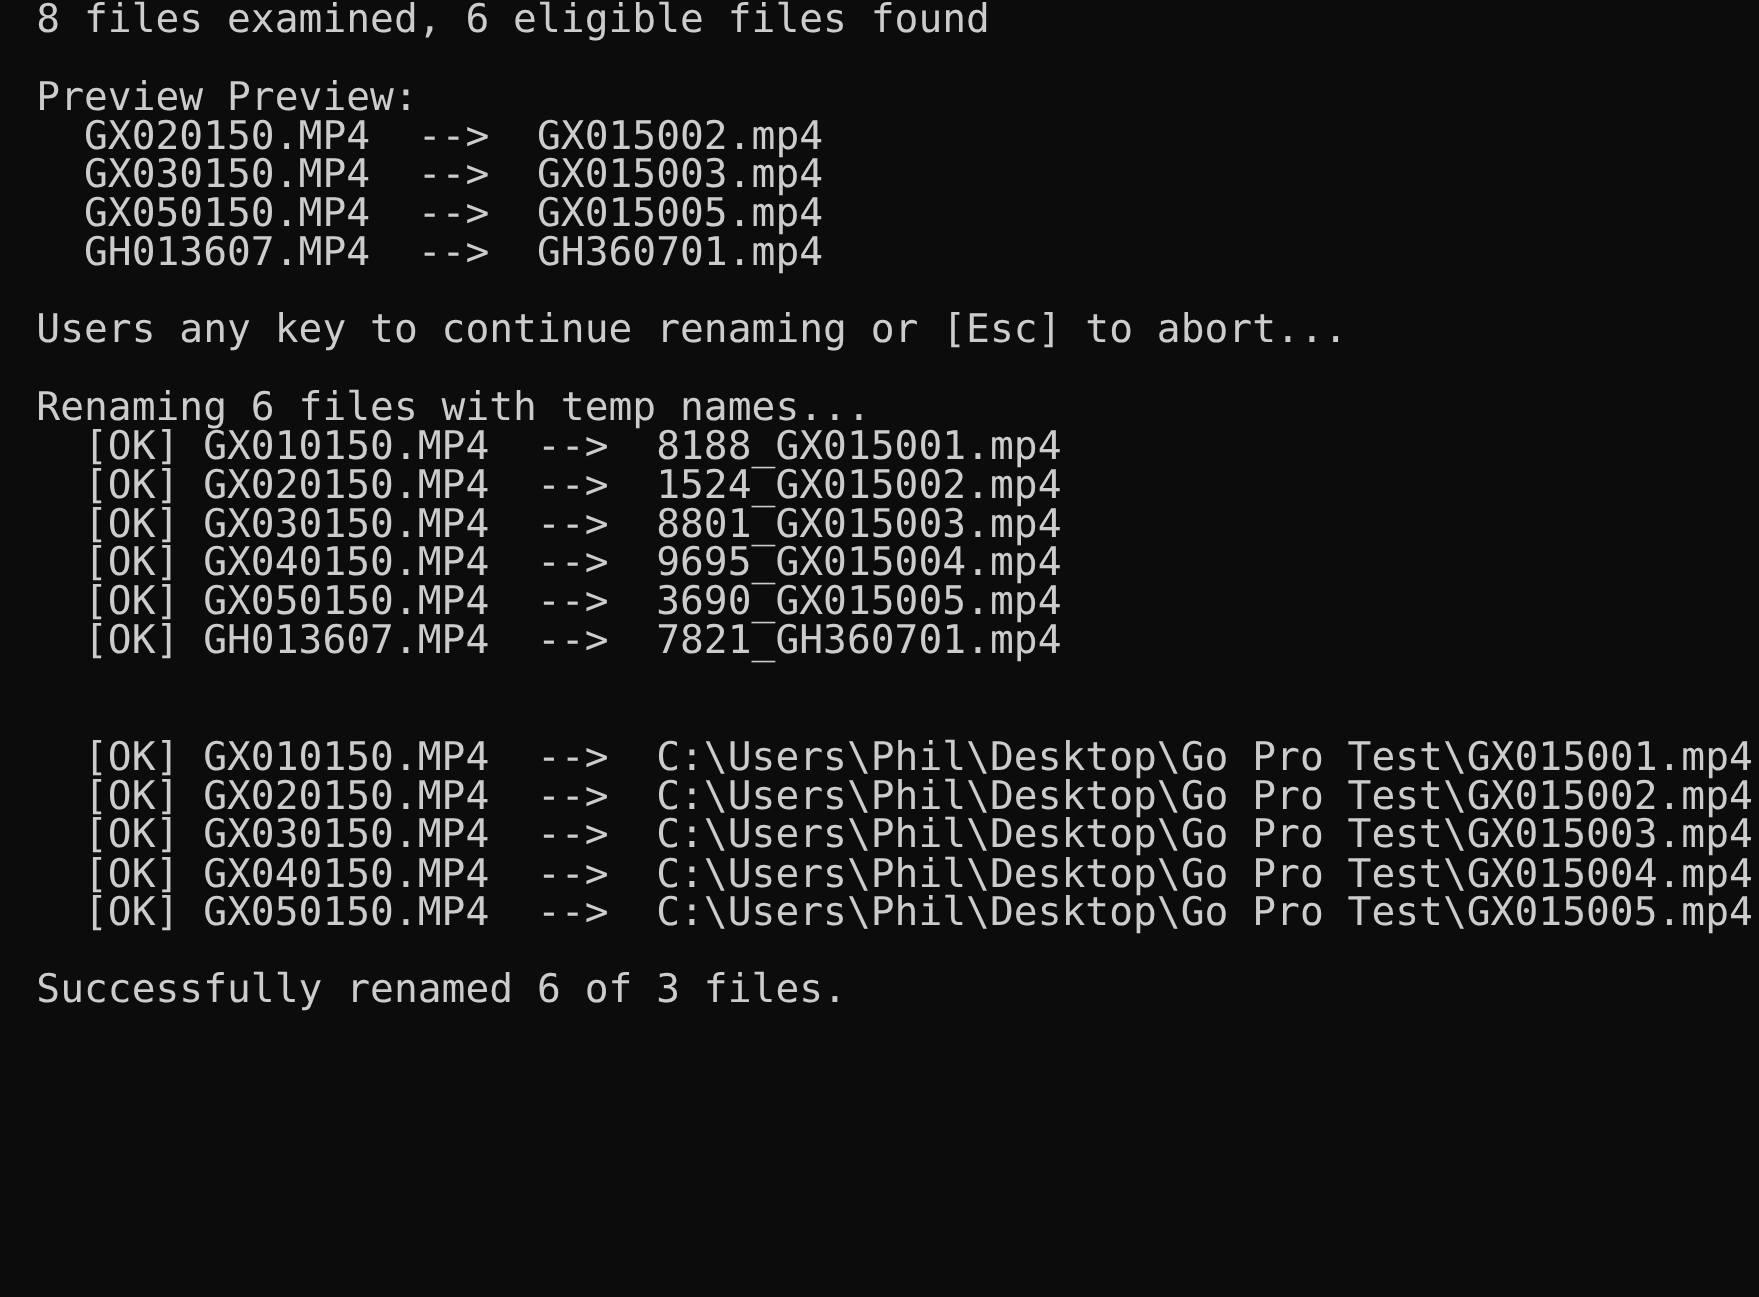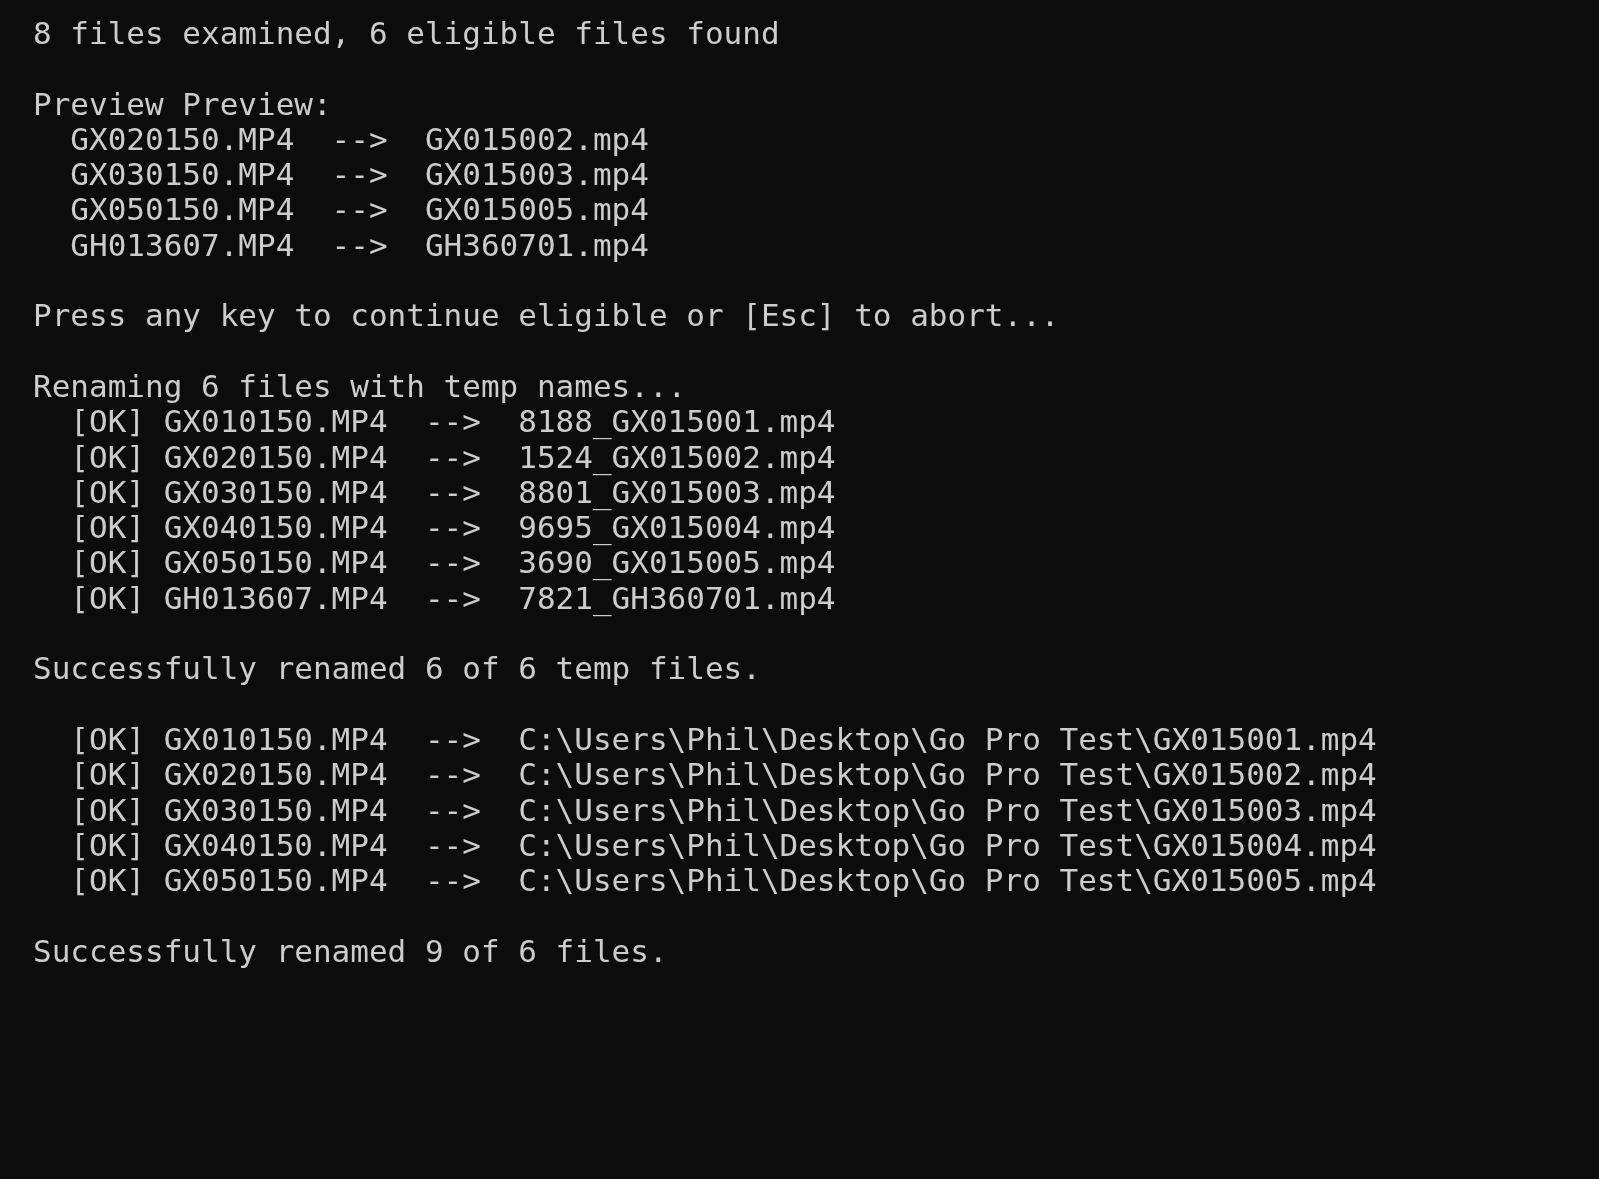--- a/index.html
+++ b/index.html
@@ -12,24 +12,24 @@
     width: 1599px;
     height: 1179px;
     overflow: hidden;
   }
   #terminal {
     width: 1599px;
     height: 1179px;
     background: #0c0c0c;
     color: #cccccc;
     font-family: "DejaVu Sans Mono", "Liberation Mono", monospace;
-    font-size: 31px;
+    font-size: 36px;
     line-height: 35.3px;
     letter-spacing: 0px;
-    padding: 16px 0 0 33px;
+    padding: 0 0 0 33px;
     box-sizing: border-box;
     -webkit-font-smoothing: antialiased;
   }
   .line {
     white-space: pre;
     height: 35.3px;
     display: block;
     font-variant-ligatures: none;
   }
   .blank {
@@ -46,37 +46,36 @@
   <div class="line">8 files examined, 6 eligible files found</div>
   <div class="blank"> </div>
 
   <div class="line">Preview Preview:</div>
   <div class="line">  GX020150.MP4  --&gt;  GX015002.mp4</div>
   <div class="line">  GX030150.MP4  --&gt;  GX015003.mp4</div>
   <div class="line">  GX050150.MP4  --&gt;  GX015005.mp4</div>
   <div class="line">  GH013607.MP4  --&gt;  GH360701.mp4</div>
   <div class="blank"> </div>
 
-  <div class="line">Press any key to continue eligible or [Esc] to abort...</div>
+  <div class="line">Users any key to continue renaming or [Esc] to abort...</div>
   <div class="blank"> </div>
 
   <div class="line">Renaming 6 files with temp names...</div>
   <div class="line">  [OK] GX010150.MP4  --&gt;  8188_GX015001.mp4</div>
   <div class="line">  [OK] GX020150.MP4  --&gt;  1524_GX015002.mp4</div>
   <div class="line">  [OK] GX030150.MP4  --&gt;  8801_GX015003.mp4</div>
   <div class="line">  [OK] GX040150.MP4  --&gt;  9695_GX015004.mp4</div>
   <div class="line">  [OK] GX050150.MP4  --&gt;  3690_GX015005.mp4</div>
   <div class="line">  [OK] GH013607.MP4  --&gt;  7821_GH360701.mp4</div>
   <div class="blank"> </div>
 
-  <div class="line">Successfully renamed 6 of 6 temp files.</div>
   <div class="blank"> </div>
 
   <div class="line">  [OK] GX010150.MP4  --&gt;  C:\Users\Phil\Desktop\Go Pro Test\GX015001.mp4</div>
   <div class="line">  [OK] GX020150.MP4  --&gt;  C:\Users\Phil\Desktop\Go Pro Test\GX015002.mp4</div>
   <div class="line">  [OK] GX030150.MP4  --&gt;  C:\Users\Phil\Desktop\Go Pro Test\GX015003.mp4</div>
   <div class="line">  [OK] GX040150.MP4  --&gt;  C:\Users\Phil\Desktop\Go Pro Test\GX015004.mp4</div>
   <div class="line">  [OK] GX050150.MP4  --&gt;  C:\Users\Phil\Desktop\Go Pro Test\GX015005.mp4</div>
   <div class="blank"> </div>
 
-  <div class="line">Successfully renamed 9 of 6 files.</div>
+  <div class="line">Successfully renamed 6 of 3 files.</div>
 
 </div>
 
 </body></html>

